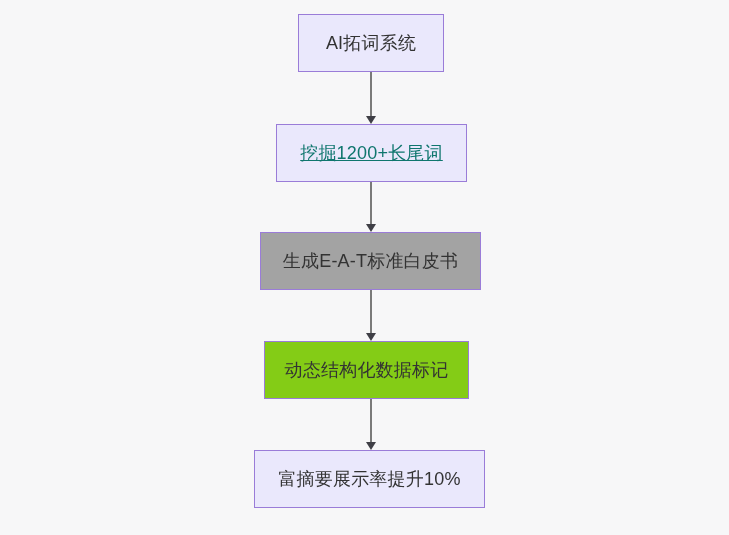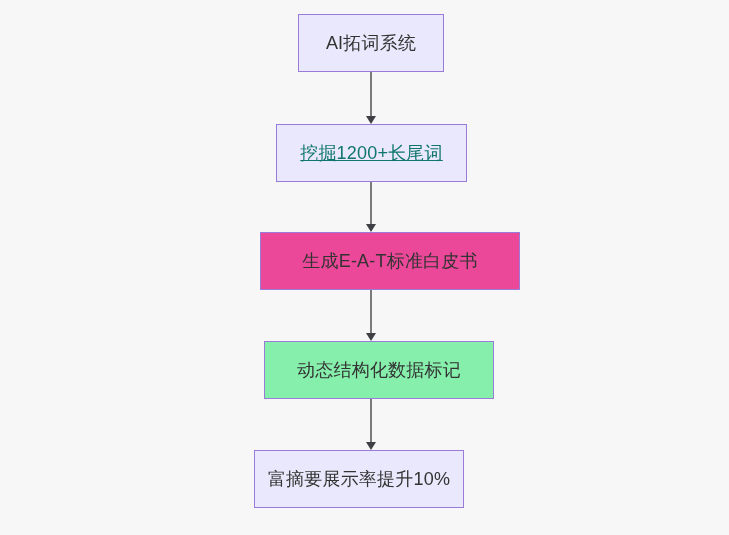--- a/index.html
+++ b/index.html
@@ -76,22 +76,22 @@
     <div class="edge" style="left: 366px; top: 399px; height: 51px;">
       <div class="edge-line" style="height: 43px; background: rgb(122, 122, 122);"></div>
       <div class="edge-arrow" style="border-top-color: rgb(63, 63, 70);"></div>
     </div>
     <div class="node" style="left: 298px; top: 14px; width: 146px; background: rgb(234, 232, 252); border-color: rgb(154, 124, 216);">
       <span class="node-label" style="color: rgb(51, 51, 51);">AI拓词系统</span>
     </div>
     <div class="node" style="left: 276px; top: 124px; width: 191px; background: rgb(234, 232, 252); border-color: rgb(154, 124, 216);">
       <span class="node-label" style="color: #0f766e; text-decoration: underline;">挖掘1200+长尾词</span>
     </div>
-    <div class="node" style="left: 260px; top: 232px; width: 260px; background: #ec4899; border-color: rgb(154, 124, 216);">
+    <div class="node" style="left: 260px; top: 232px; width: 221px; background: #a3a3a3; border-color: rgb(154, 124, 216);">
       <span class="node-label" style="color: rgb(51, 51, 51);">生成E-A-T标准白皮书</span>
     </div>
-    <div class="node" style="left: 264px; top: 341px; width: 230px; background: #86efac; border-color: rgb(154, 124, 216);">
+    <div class="node" style="left: 264px; top: 341px; width: 205px; background: #84cc16; border-color: rgb(154, 124, 216);">
       <span class="node-label" style="color: rgb(51, 51, 51);">动态结构化数据标记</span>
     </div>
-    <div class="node" style="left: 254px; top: 450px; width: 210px; background: rgb(234, 232, 252); border-color: rgb(154, 124, 216);">
+    <div class="node" style="left: 254px; top: 450px; width: 231px; background: rgb(234, 232, 252); border-color: rgb(154, 124, 216);">
       <span class="node-label" style="color: rgb(51, 51, 51);">富摘要展示率提升10%</span>
     </div>
   </div>
 
 </body></html>

